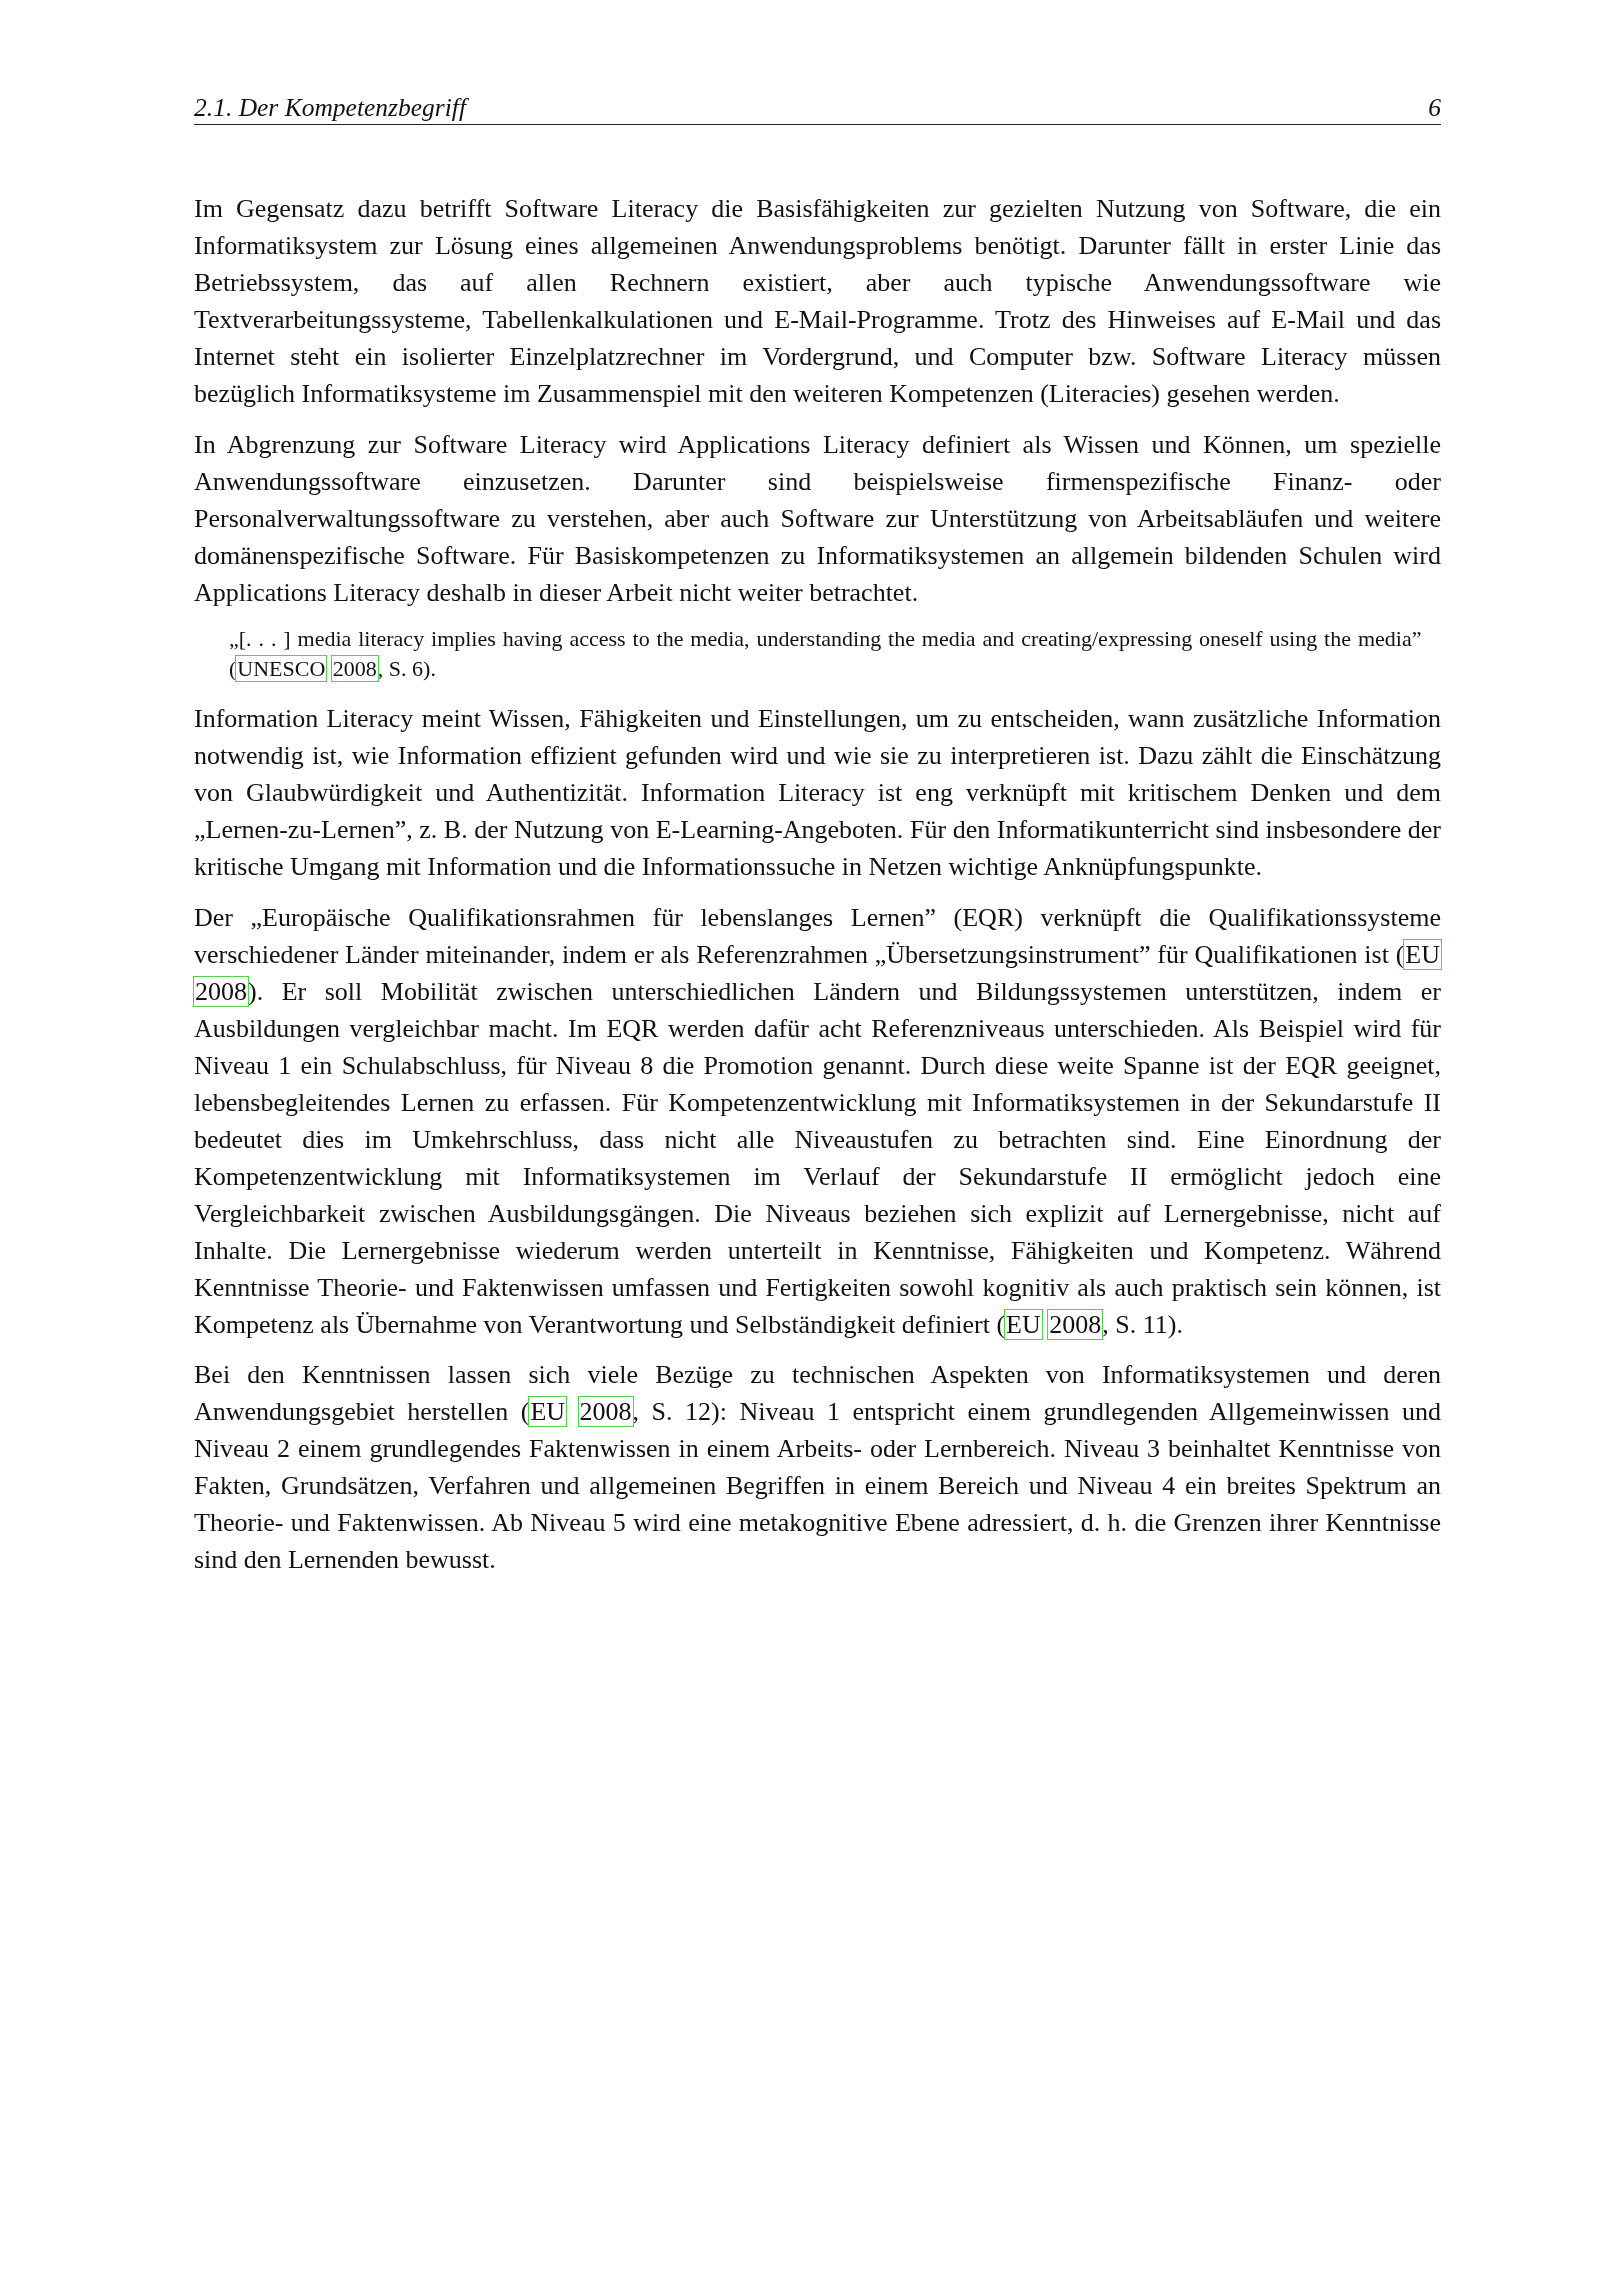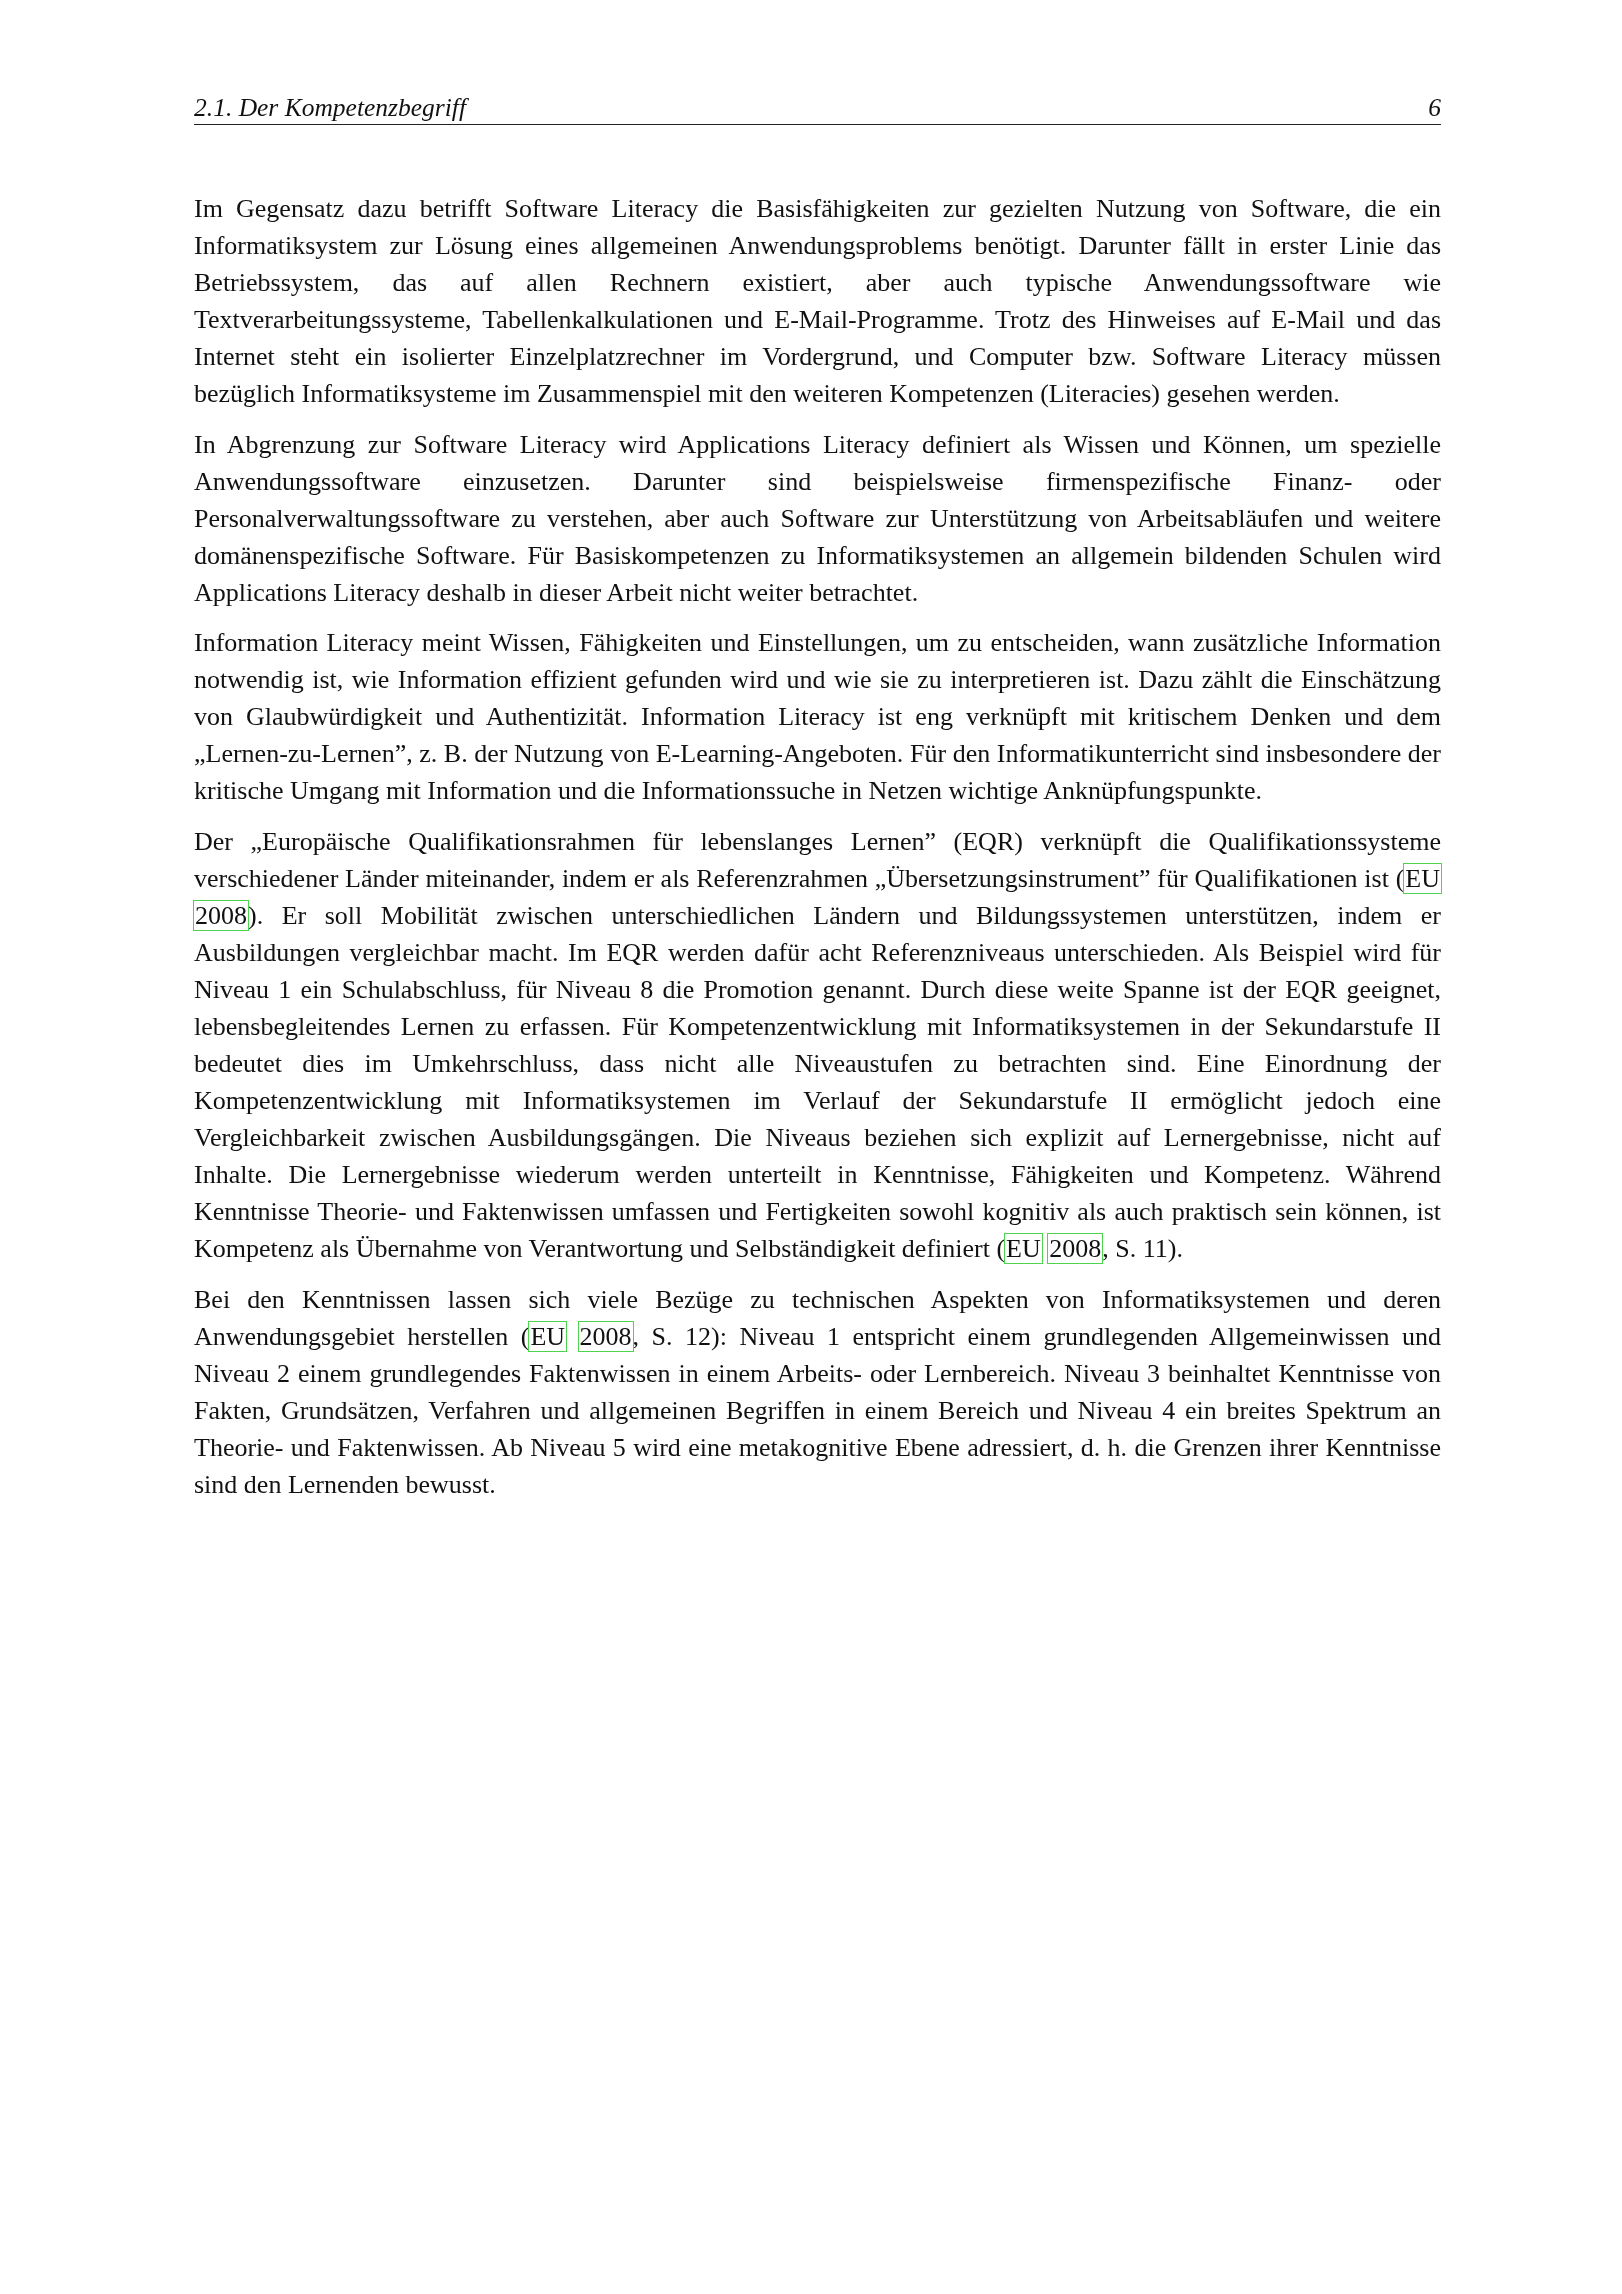--- a/index.html
+++ b/index.html
@@ -38,20 +38,21 @@
 
 <div class="page-header">
   <span>2.1.  Der Kompetenzbegriff</span>
   <span>6</span>
 </div>
 
 <div class="content">
   <p>Im Gegensatz dazu betrifft Software Literacy die Basisfähigkeiten zur gezielten Nutzung von Software, die ein Informatiksystem zur Lösung eines allgemeinen Anwendungsproblems benö­tigt. Darunter fällt in erster Linie das Betriebssystem, das auf allen Rechnern existiert, aber auch typische Anwendungssoftware wie Textverarbeitungssysteme, Tabellenkalkulationen und E-Mail-Programme. Trotz des Hinweises auf E-Mail und das Internet steht ein isolierter Einzel­platzrechner im Vordergrund, und Computer bzw. Software Literacy müssen bezüglich Informa­tiksysteme im Zusammenspiel mit den weiteren Kompetenzen (Literacies) gesehen werden.</p>
   <p>In Abgrenzung zur Software Literacy wird Applications Literacy definiert als Wissen und Kön­nen, um spezielle Anwendungssoftware einzusetzen. Darunter sind beispielsweise firmenspezifi­sche Finanz- oder Personalverwaltungssoftware zu verstehen, aber auch Software zur Unterstüt­zung von Arbeitsabläufen und weitere domänenspezifische Software. Für Basiskompetenzen zu Informatiksystemen an allgemein bildenden Schulen wird Applications Literacy deshalb in dieser Arbeit nicht weiter betrachtet.</p>
 
+  <div class="quote"><span>„[. . . ] media literacy implies having access to the media, understanding the media and creating/expressing oneself using the media” (</span><a class="cite">UNESCO</a> <a class="cite">2008</a><span>, S. 6).</span></div>
 
   <p>Information Literacy meint Wissen, Fähigkeiten und Einstellungen, um zu entscheiden, wann zusätzliche Information notwendig ist, wie Information effizient gefunden wird und wie sie zu interpretieren ist. Dazu zählt die Einschätzung von Glaubwürdigkeit und Authentizität. Infor­mation Literacy ist eng verknüpft mit kritischem Denken und dem „Lernen-zu-Lernen”, z. B. der Nutzung von E-Learning-Angeboten. Für den Informatikunterricht sind insbesondere der kritische Umgang mit Information und die Informationssuche in Netzen wichtige Anknüpfungs­punkte.</p>
 
 
   <p><span>Der „Europäische Qualifikationsrahmen für lebenslanges Lernen” (EQR) verknüpft die Qualifi­kationssysteme verschiedener Länder miteinander, indem er als Referenzrahmen „Übersetzungs­instrument” für Qualifikationen ist (</span><a class="cite">EU</a> <a class="cite">2008</a><span>). Er soll Mobilität zwischen unterschiedlichen Län­dern und Bildungssystemen unterstützen, indem er Ausbildungen vergleichbar macht. Im EQR werden dafür acht Referenzniveaus unterschieden. Als Beispiel wird für Niveau 1 ein Schulab­schluss, für Niveau 8 die Promotion genannt. Durch diese weite Spanne ist der EQR geeignet, lebensbegleitendes Lernen zu erfassen. Für Kompetenzentwicklung mit Informatiksystemen in der Sekundarstufe II bedeutet dies im Umkehrschluss, dass nicht alle Niveaustufen zu betrach­ten sind. Eine Einordnung der Kompetenzentwicklung mit Informatiksystemen im Verlauf der Sekundarstufe II ermöglicht jedoch eine Vergleichbarkeit zwischen Ausbildungsgängen. Die Ni­veaus beziehen sich explizit auf Lernergebnisse, nicht auf Inhalte. Die Lernergebnisse wiederum werden unterteilt in Kenntnisse, Fähigkeiten und Kompetenz. Während Kenntnisse Theorie- und Faktenwissen umfassen und Fertigkeiten sowohl kognitiv als auch praktisch sein können, ist Kompetenz als Übernahme von Verantwortung und Selbständigkeit definiert (</span><a class="cite">EU</a> <a class="cite">2008</a><span>, S. 11).</span></p>
 
   <p><span>Bei den Kenntnissen lassen sich viele Bezüge zu technischen Aspekten von Informatiksystemen und deren Anwendungsgebiet herstellen (</span><a class="cite">EU</a> <a class="cite">2008</a><span>, S. 12): Niveau 1 entspricht einem grundle­genden Allgemeinwissen und Niveau 2 einem grundlegendes Faktenwissen in einem Arbeits- oder Lernbereich. Niveau 3 beinhaltet Kenntnisse von Fakten, Grundsätzen, Verfahren und allgemei­nen Begriffen in einem Bereich und Niveau 4 ein breites Spektrum an Theorie- und Faktenwissen. Ab Niveau 5 wird eine metakognitive Ebene adressiert, d. h. die Grenzen ihrer Kenntnisse sind den Lernenden bewusst.</span></p>
 </div>
 
 

